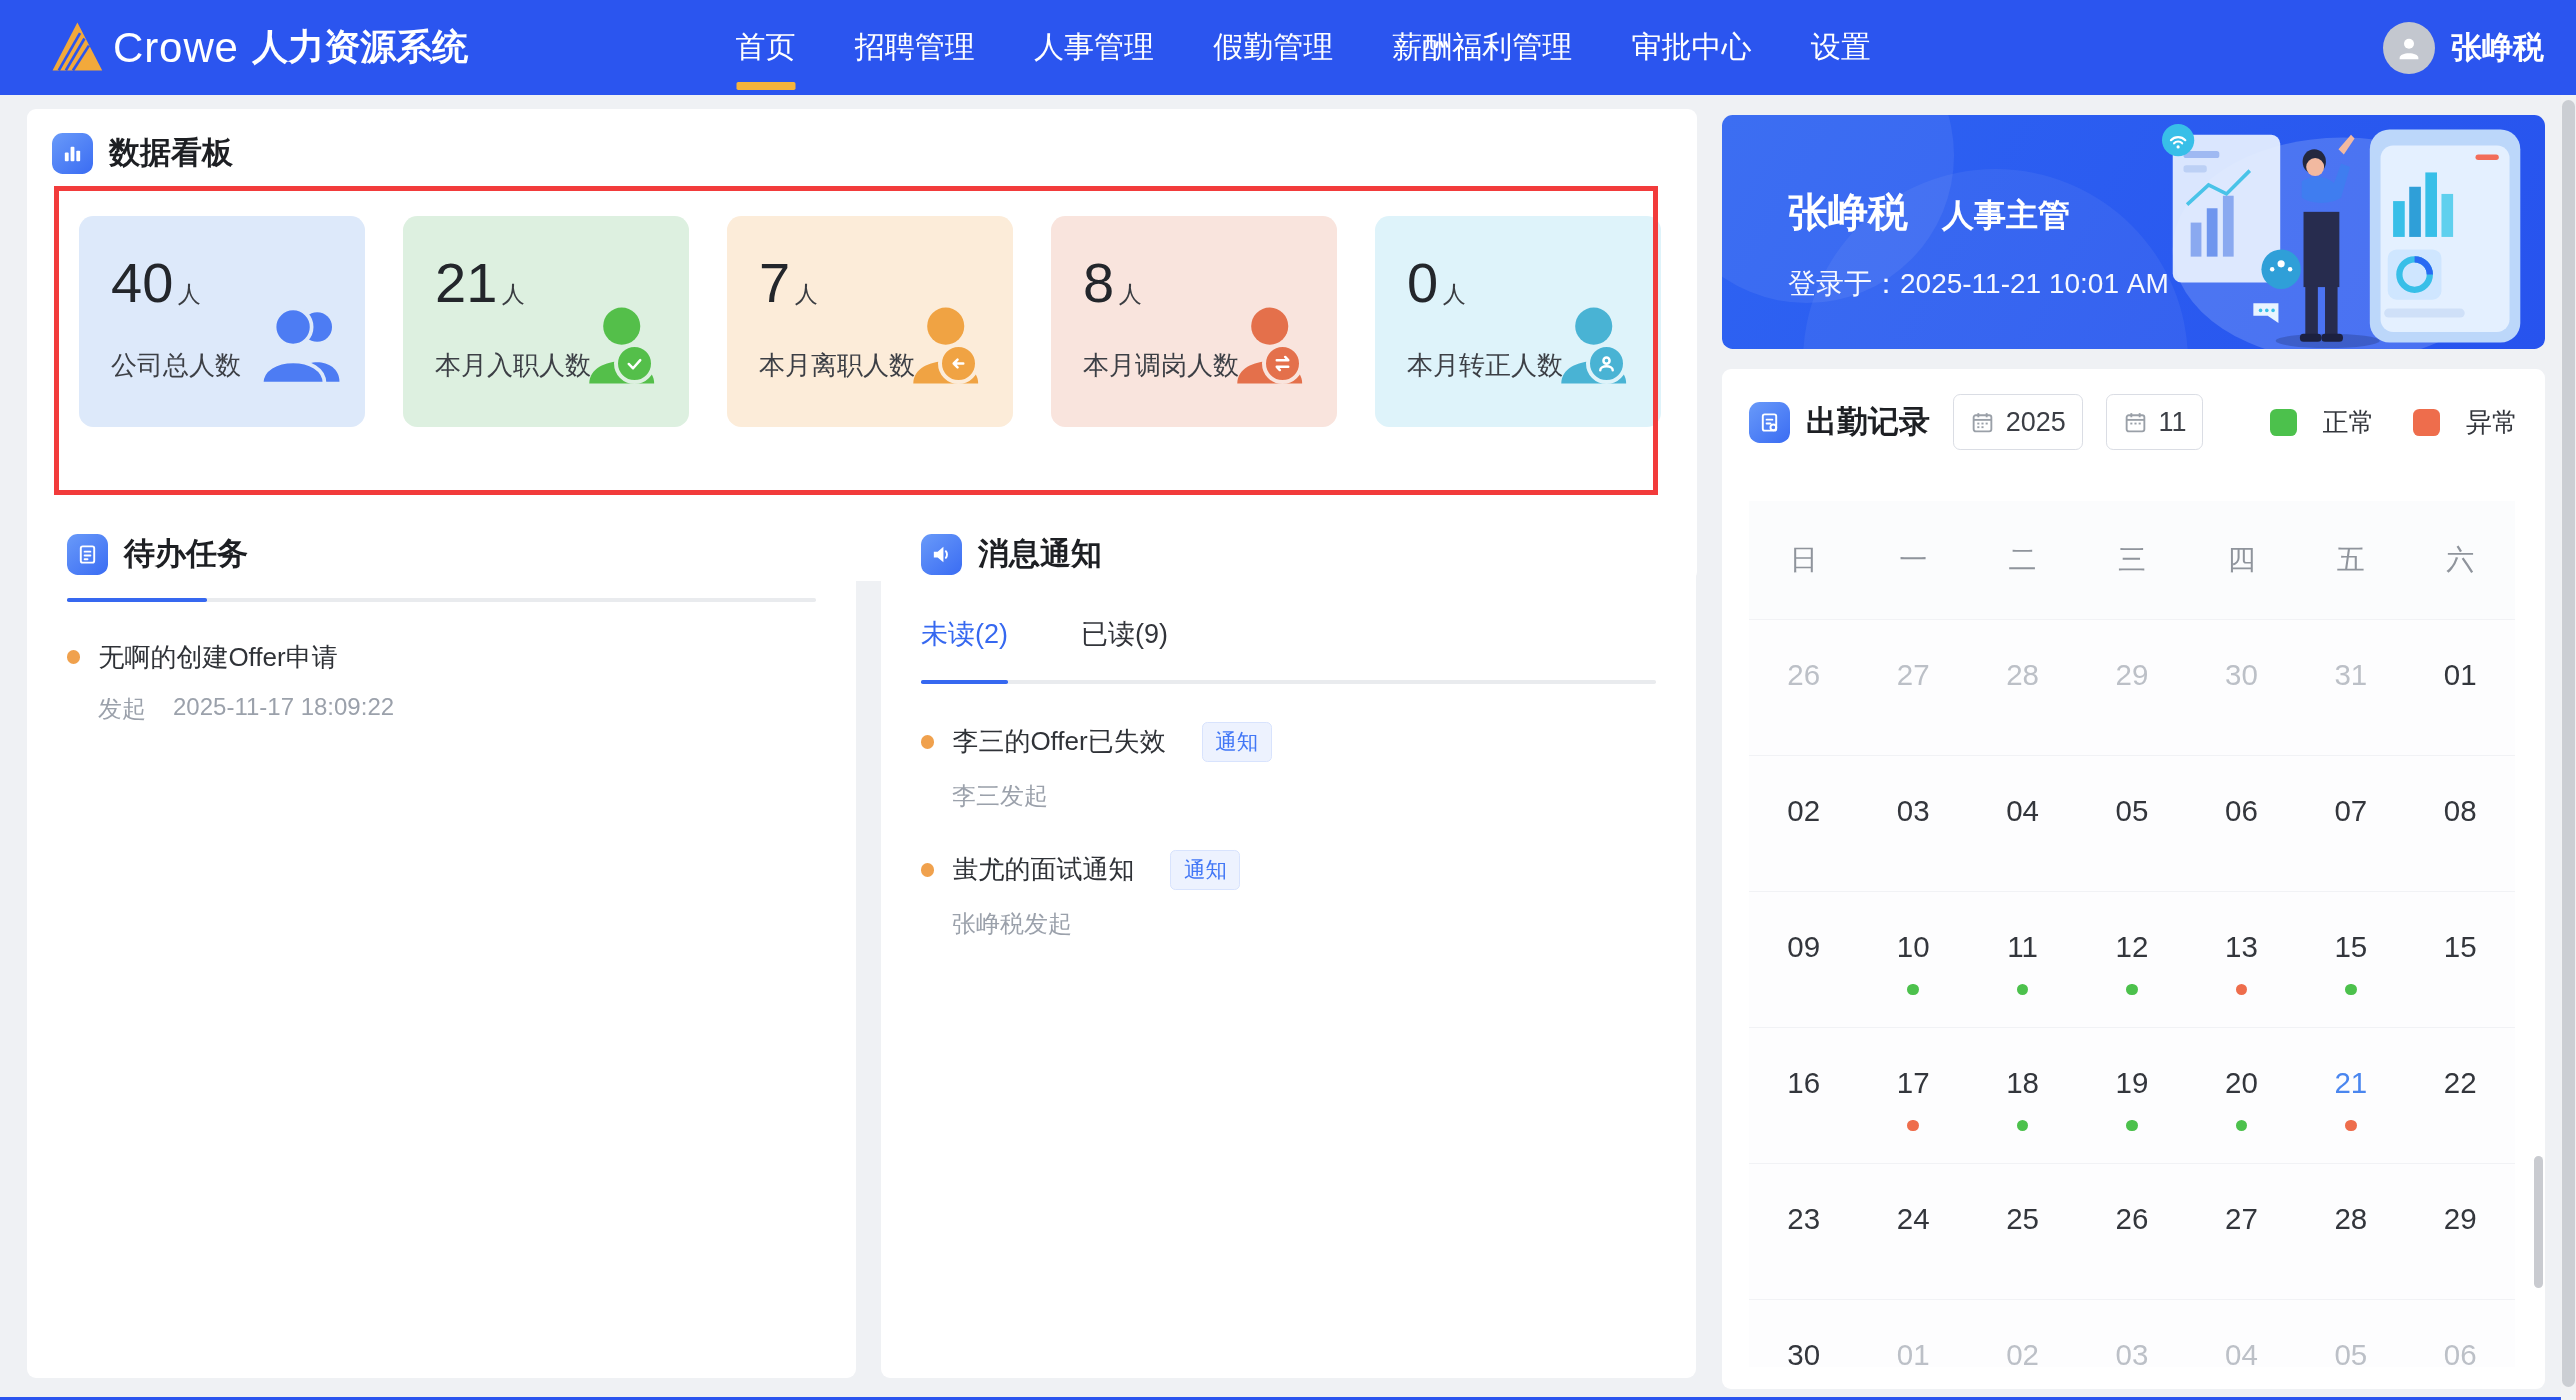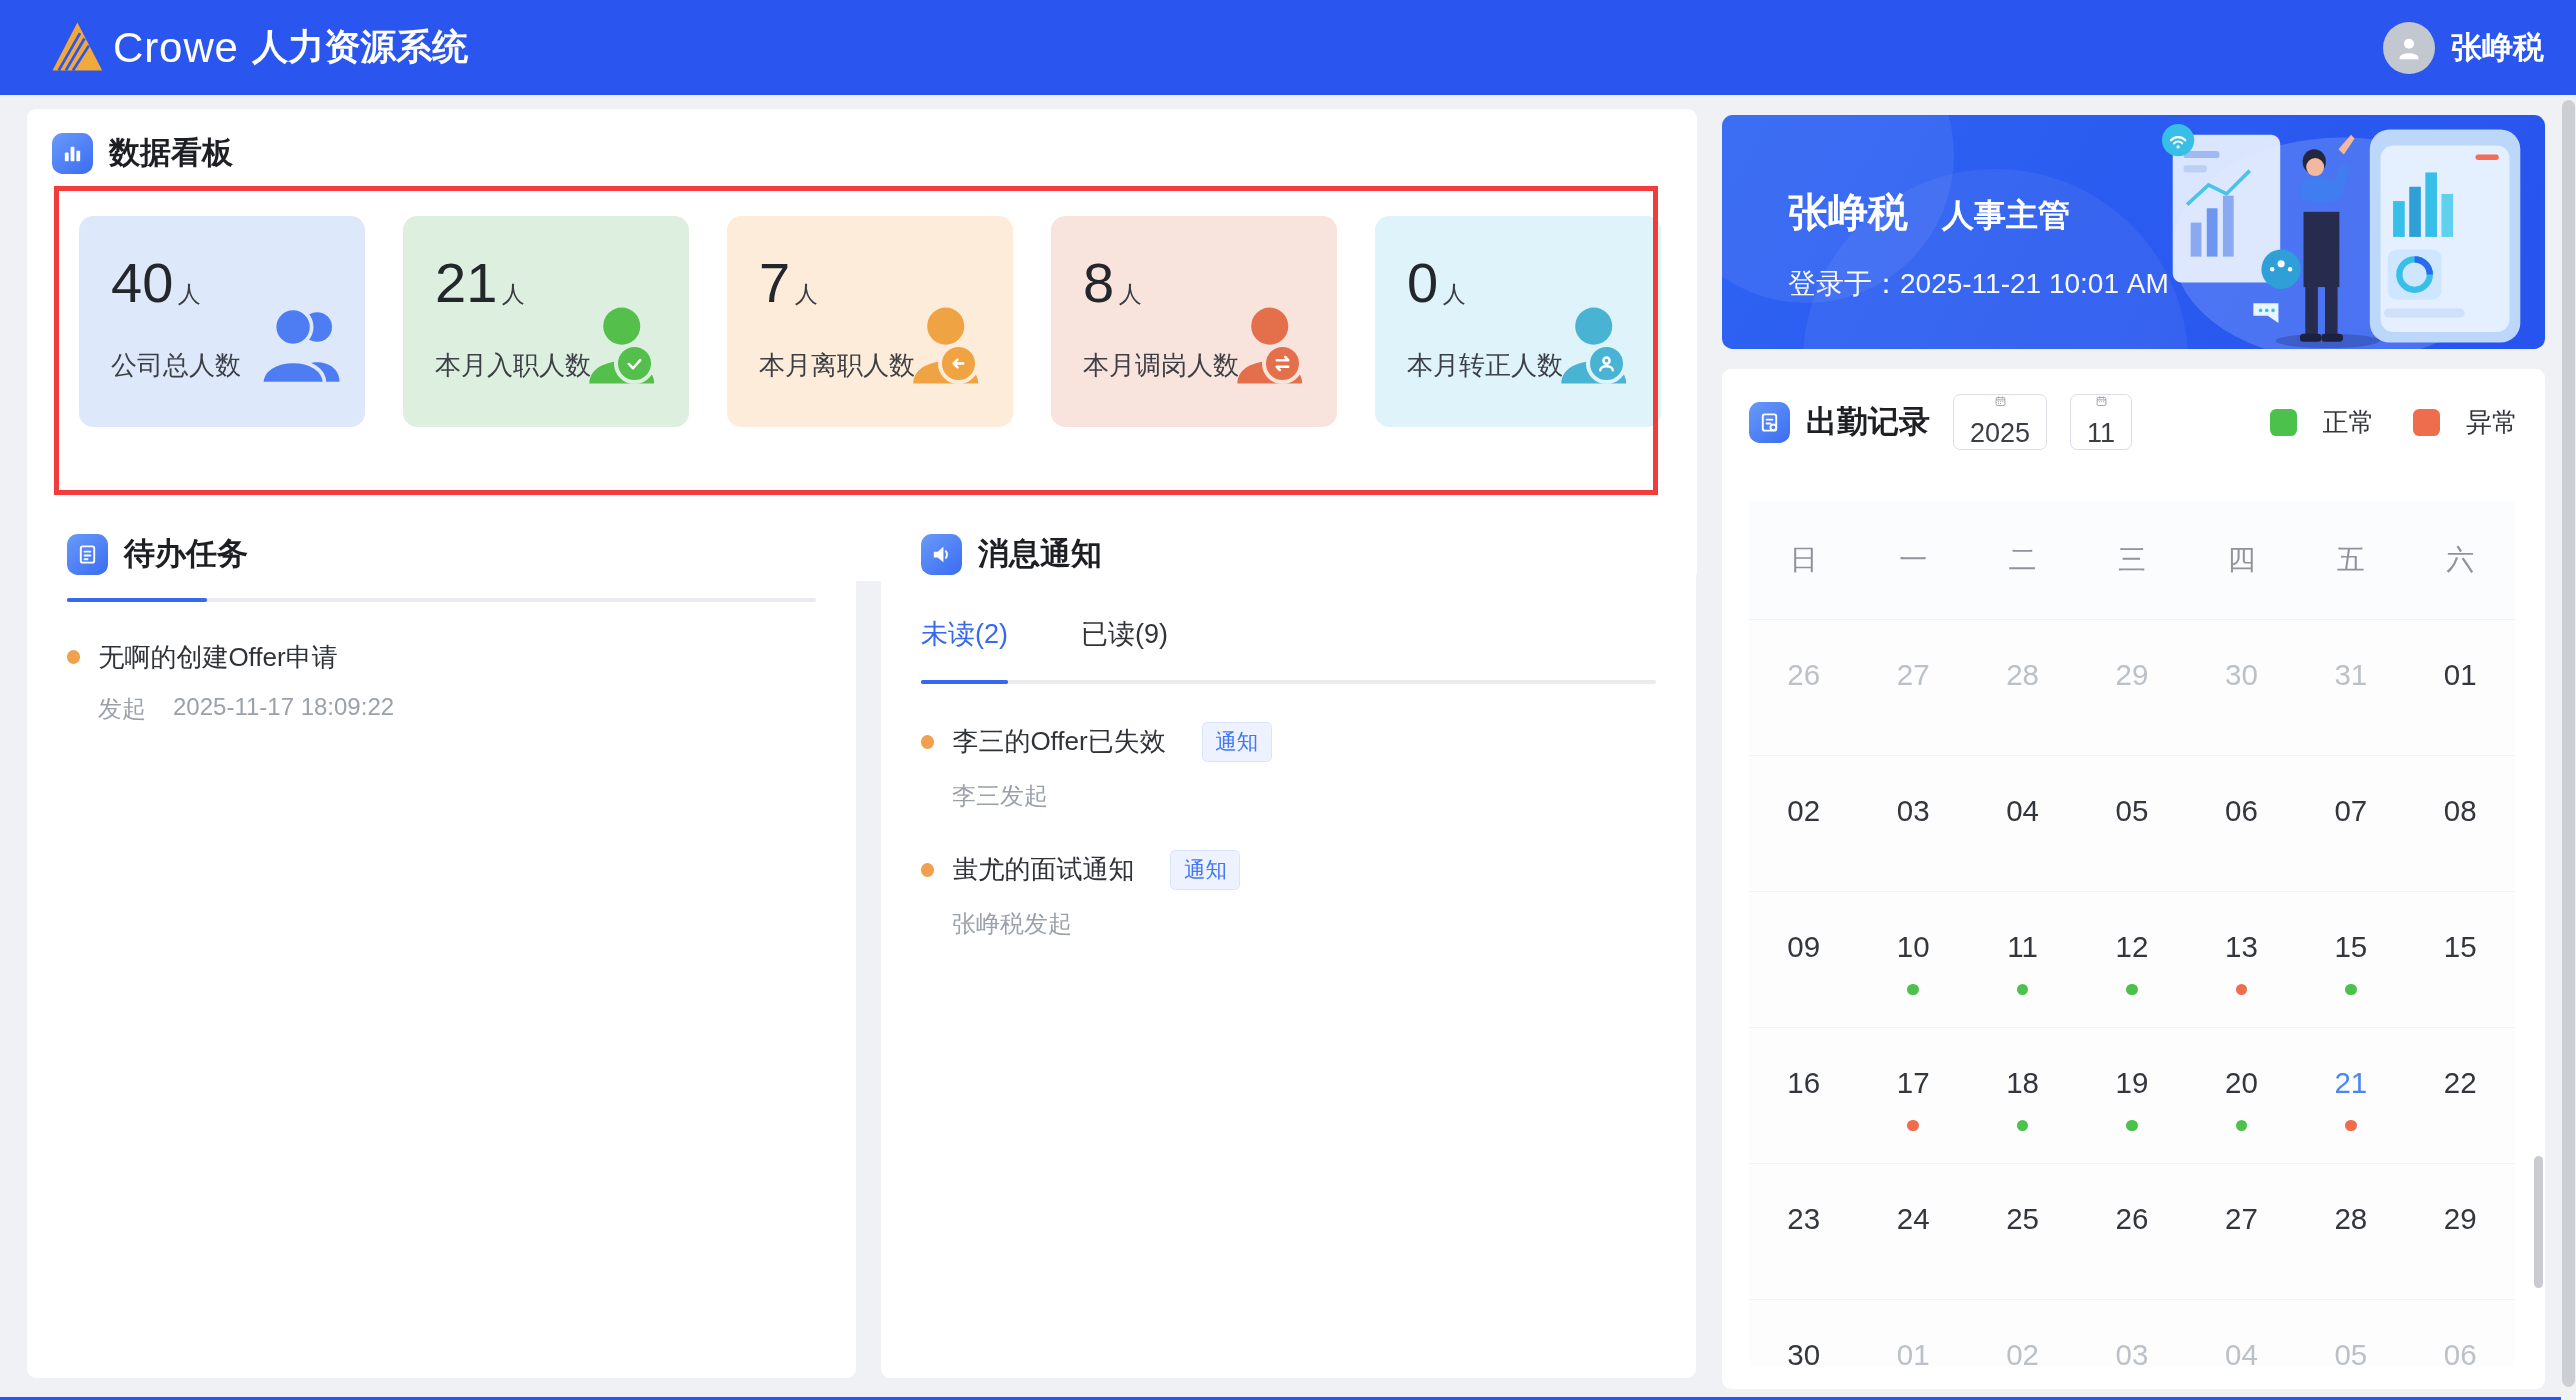--- a/index.html
+++ b/index.html
@@ -66,21 +66,21 @@
   .banner-name{position:absolute;left:66px;top:70px;color:#fff;z-index:2;}
   .banner-name .nm{font-size:40px;font-weight:bold;}
   .banner-name .role{font-size:32px;font-weight:bold;margin-left:30px;}
   .banner-login{position:absolute;left:66px;top:150px;color:rgba(255,255,255,.96);font-size:28px;z-index:2;}
   .banner-illu{position:absolute;right:5.4px;top:0;height:234px;z-index:1;}
 
   
   .attend-card{left:1722px;top:369px;width:823px;height:1020px;}
   .attend-head{position:absolute;left:27px;top:25px;display:flex;align-items:center;}
   .date-box{display:flex;align-items:center;gap:10.7px;border:0.9px solid #dadde4;border-radius:7.2px;height:54px;
-    padding:0 16px;margin-left:23px;font-size:27px;color:#3b3e45;cursor:pointer;background:#fff;flex-direction:column;}
+    padding:0 16px;margin-left:23px;font-size:27px;color:#3b3e45;cursor:pointer;background:#fff;}
   .legend{position:absolute;right:27px;top:36px;display:flex;align-items:center;gap:26px;font-size:26px;color:#33363c;}
   .legend-sq{width:27px;height:27px;border-radius:6.3px;}
   .legend .lg2{margin-left:12.5px;}
   .calendar{position:absolute;left:27px;right:30px;top:132px;height:866px;overflow:hidden;}
   .cal-head{display:grid;grid-template-columns:repeat(7,1fr);height:118px;align-items:center;background:#fbfcfd;}
   .cal-head span{text-align:center;font-size:28px;color:#8f949c;}
   .cal-row{display:grid;grid-template-columns:repeat(7,1fr);height:135px;border-top:0.9px solid #f1f2f5;background:#fdfdfe;}
   .cal-cell{text-align:center;padding-top:38px;box-sizing:border-box;font-size:29.5px;color:#33363c;cursor:pointer;}
   .cal-cell .muted{color:#bcc0c7;}
   .cal-cell .today{color:#4a86ef;}
@@ -103,20 +103,44 @@
         <svg width="57" height="55" viewBox="0 0 64 62">
           <polygon points="33,4 61,58 5,58" fill="#f2a93b"></polygon>
           <line x1="12" y1="58" x2="36" y2="16" stroke="#2b55ef" stroke-width="3"></line>
           <line x1="20" y1="58" x2="41" y2="22" stroke="#2b55ef" stroke-width="3"></line>
           <line x1="28" y1="58" x2="46" y2="30" stroke="#2b55ef" stroke-width="3"></line>
         </svg>
       </span>
       <span class="brand-word">Crowe</span>
       <span class="brand-app">人力资源系统</span>
     </div>
+    <nav class="main-nav">
+        <div class="nav-item active">
+          <span>首页</span>
+          <div class="nav-underline"></div>
+        </div>
+        <div class="nav-item">
+          <span>招聘管理</span>
+        </div>
+        <div class="nav-item">
+          <span>人事管理</span>
+        </div>
+        <div class="nav-item">
+          <span>假勤管理</span>
+        </div>
+        <div class="nav-item">
+          <span>薪酬福利管理</span>
+        </div>
+        <div class="nav-item">
+          <span>审批中心</span>
+        </div>
+        <div class="nav-item">
+          <span>设置</span>
+        </div>
+      </nav>
     <div class="header-user">
       <span class="avatar">
         <svg width="30" height="30" viewBox="0 0 24 24" fill="#fff">
           <circle cx="12" cy="8.6" r="4"></circle>
             <path d="M4.5 20c0-5 15-5 15 0v1h-15z"></path>
         </svg>
       </span>
       <span class="uname">张峥税</span>
     </div>
   </header>

